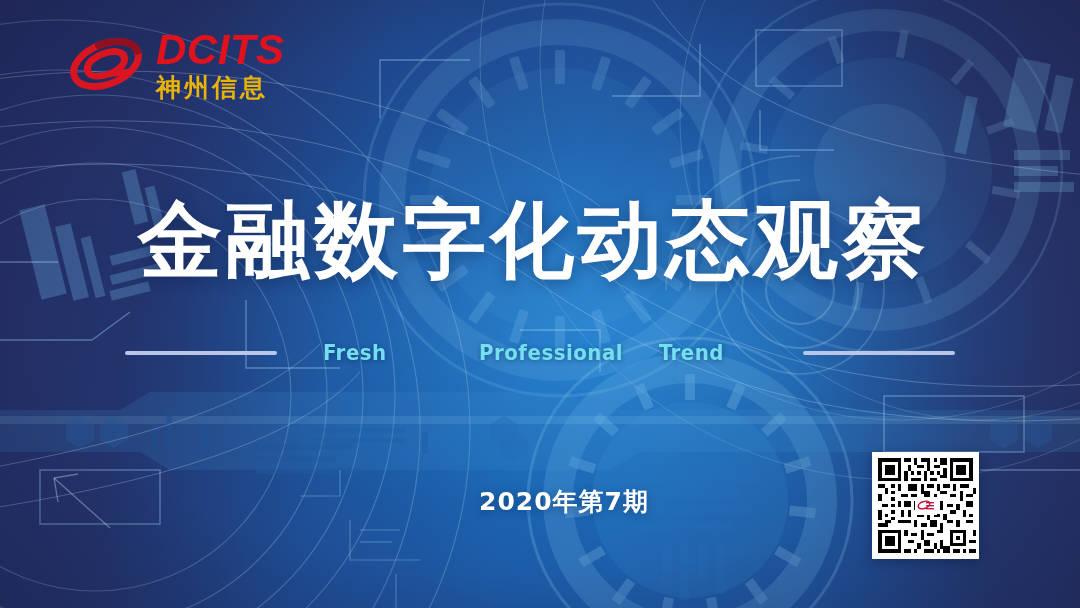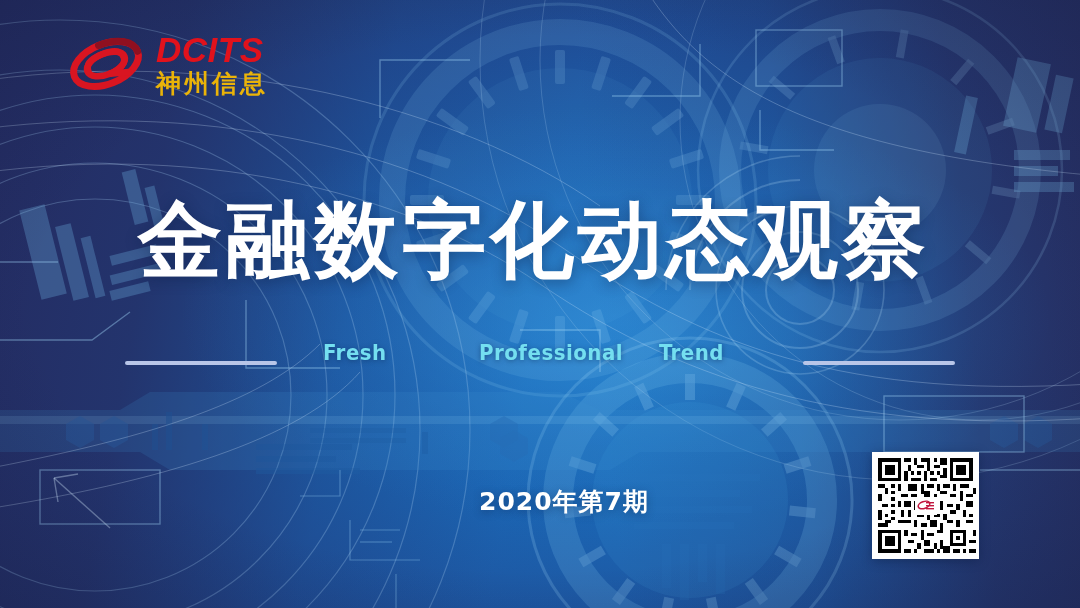--- a/index.html
+++ b/index.html
@@ -40,21 +40,21 @@
   .layer svg{display:block;width:1080px;height:608px;}
 
   
   .logo{
     position:absolute;left:66px;top:28px;
     display:flex;align-items:center;gap:10px;
   }
   .logo-mark{width:80px;height:72px;flex:0 0 auto;}
   .logo-words{display:flex;flex-direction:column;line-height:1;}
   .logo-en{
-    font-size:35px;font-weight:bold;font-style:italic;
+    font-size:42px;font-weight:bold;font-style:italic;
     color:#e1121c;letter-spacing:0.5px;
     font-family:"Liberation Sans","DejaVu Sans",sans-serif;
   }
   .logo-cn{
     margin-top:4px;
     font-size:25px;font-weight:bold;color:#eab308;
     letter-spacing:3px;
     font-family:"DejaVu Sans","Liberation Sans",sans-serif;
   }
 
@@ -65,21 +65,21 @@
     font-family:"DejaVu Sans","Liberation Sans",sans-serif;
     font-size:84px;font-weight:bold;color:#ffffff;
     letter-spacing:4px;
     text-shadow:0 3px 14px rgba(10,30,70,0.45);
     white-space:nowrap;
   }
 
   
   .tagline{
     position:absolute;left:0;right:0;top:340px;
-    display:flex;align-items:flex-end;justify-content:center;
+    display:flex;align-items:center;justify-content:center;
   }
   .tag-rule{
     height:4px;width:152px;flex:0 0 auto;
     background:#b9c6e8;
     border-radius:2px;
   }
   .tag-rule.left{margin-right:46px;}
   .tag-rule.right{margin-left:58px;}
   .tag-word{
     font-family:"DejaVu Sans Condensed","Liberation Sans",sans-serif;

